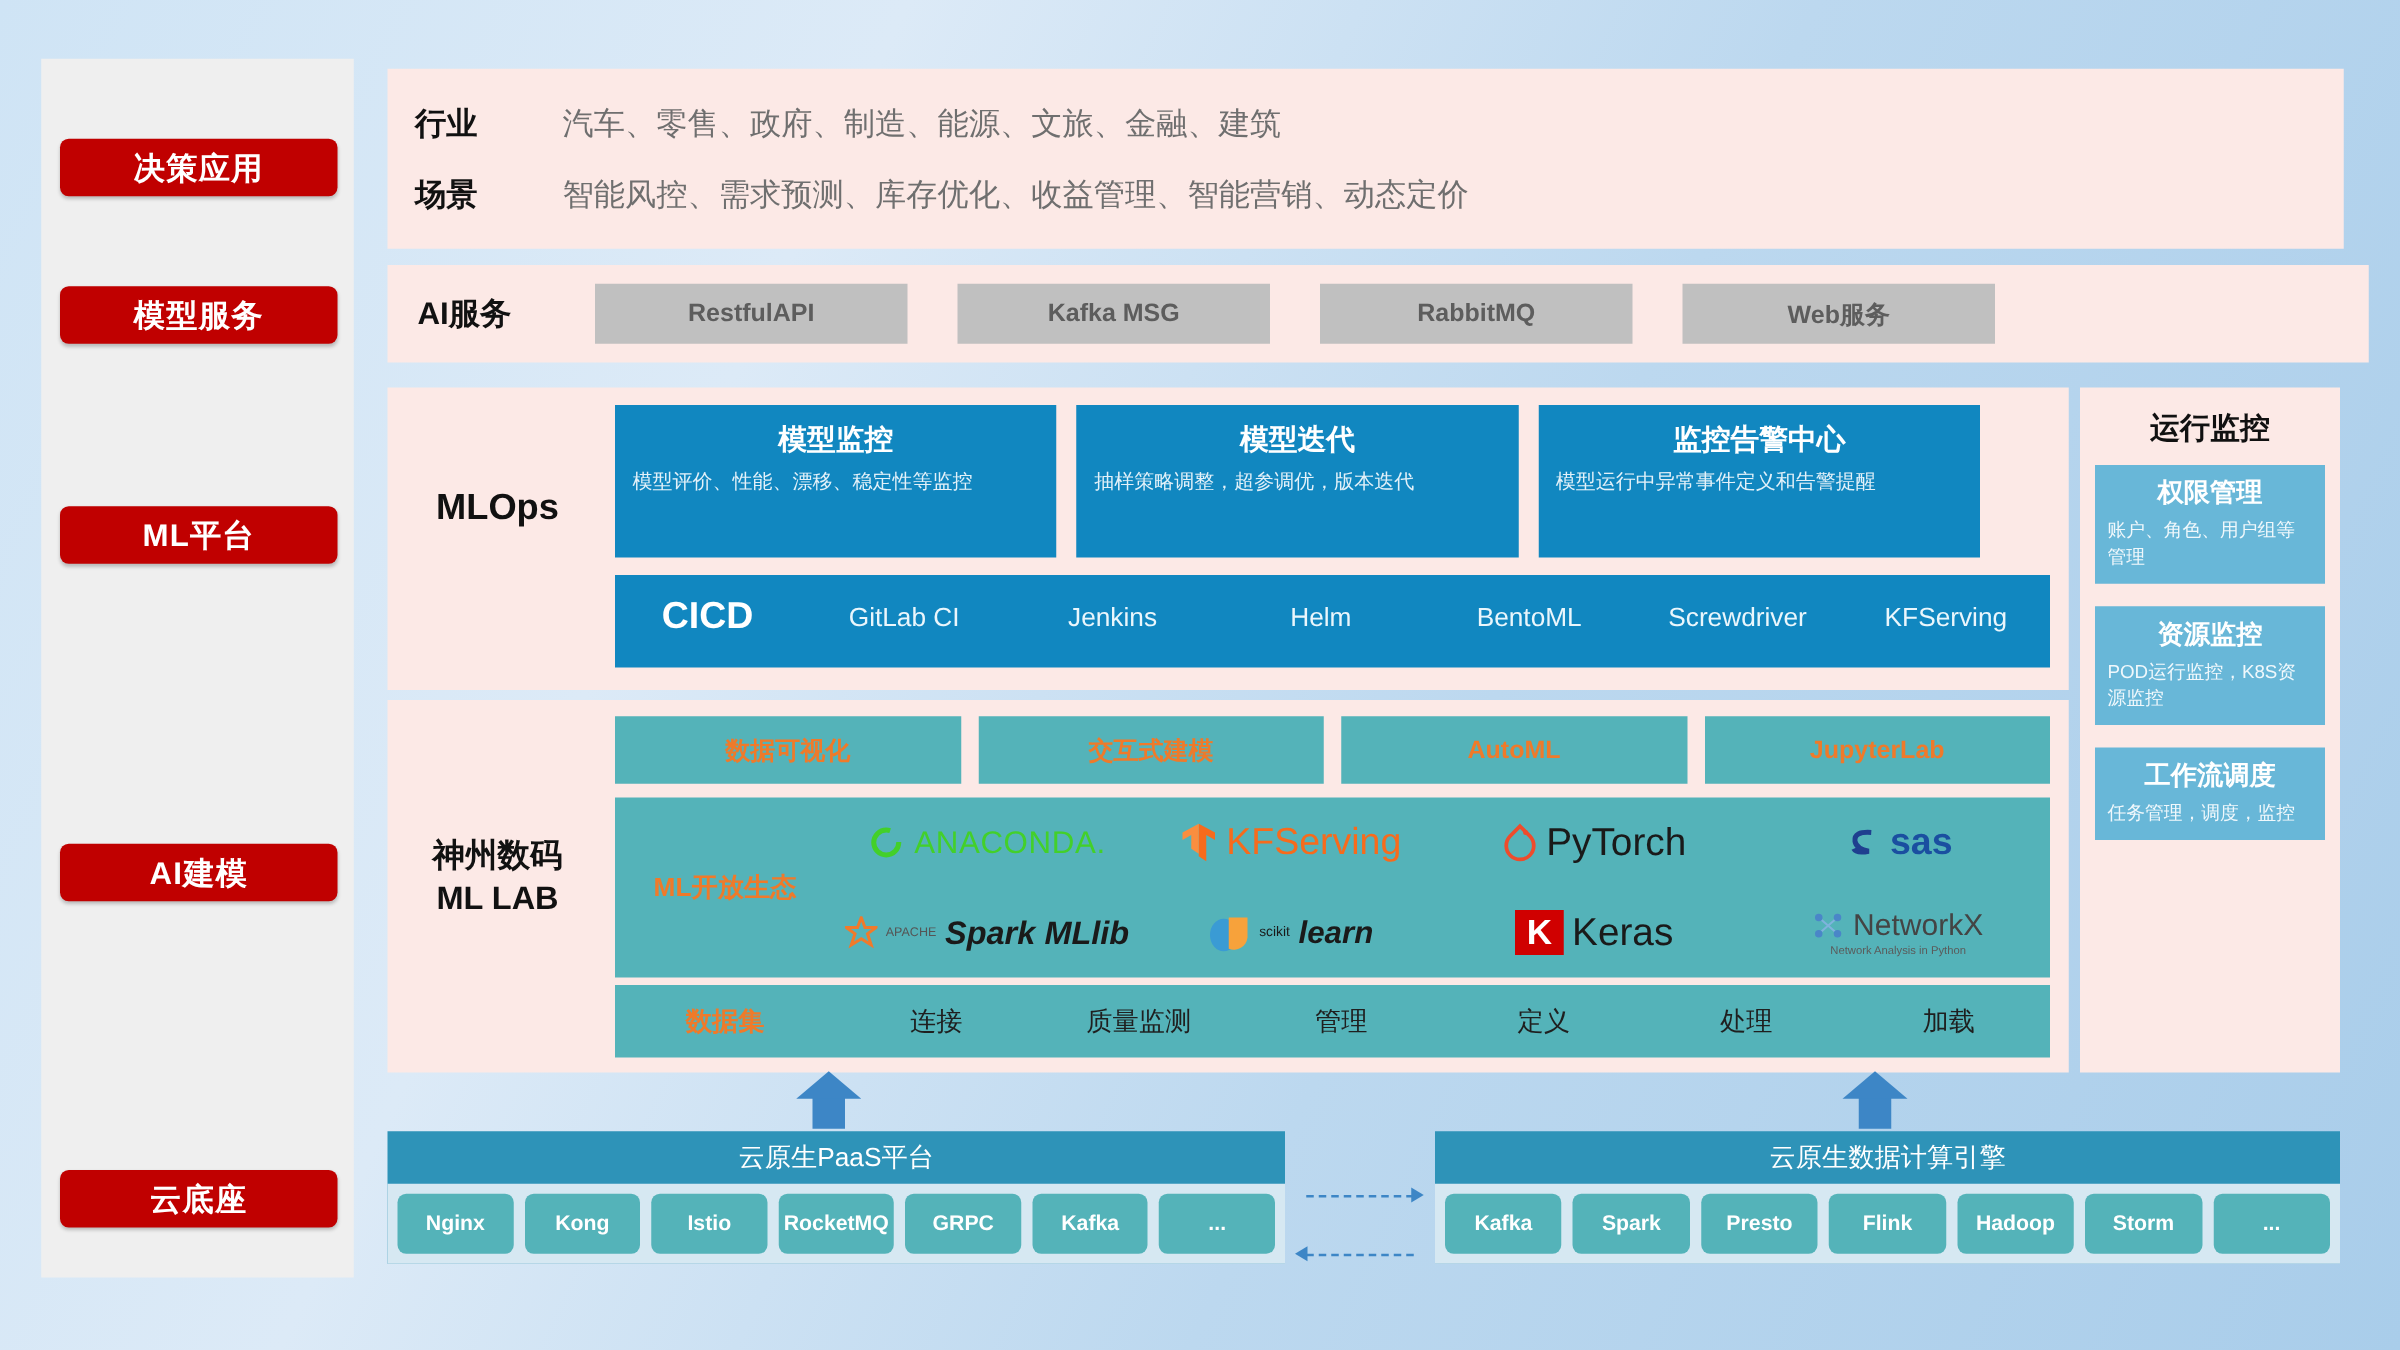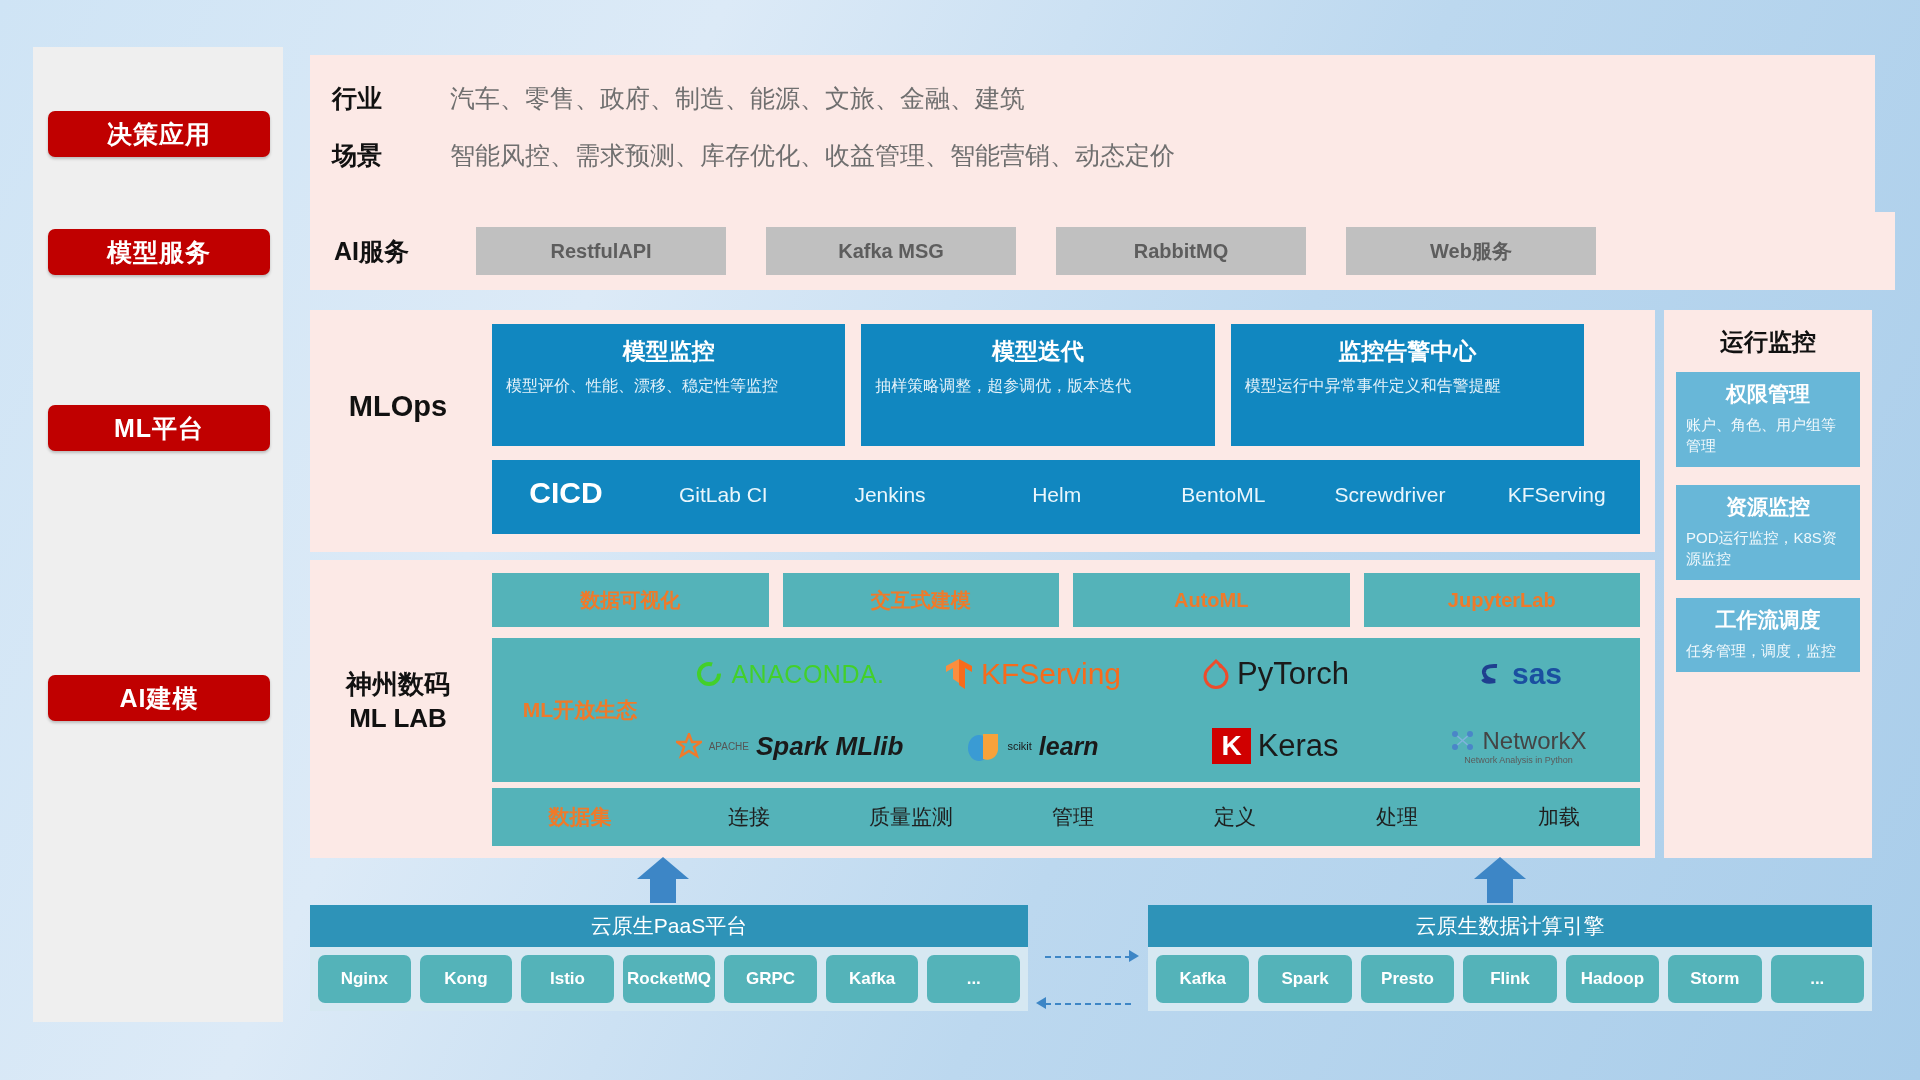--- a/index.html
+++ b/index.html
@@ -20,21 +20,21 @@
     background:#c00000;border-radius:7px;
     display:flex;align-items:center;justify-content:center;
     color:#fff;font-weight:bold;font-size:25px;letter-spacing:1px;
     box-shadow:0 2px 3px rgba(0,0,0,.22);
   }
 
   
   .band{position:absolute;background:#fce9e6;}
 
   
-  .r1{left:310px;top:55px;width:1565px;height:172px;}
+  .r1{left:310px;top:55px;width:1565px;height:144px;}
   .r1 .lbl{position:absolute;left:22px;font-weight:bold;font-size:25px;color:#111;}
   .r1 .val{position:absolute;left:140px;font-size:25px;color:#6f6f6f;white-space:nowrap;}
 
   
   .r2{left:310px;top:212px;width:1565px;height:78px;padding-left:20px;}
   .r2 .lbl{position:absolute;left:24px;top:50%;transform:translateY(-50%);
            font-weight:bold;font-size:25px;color:#111;}
   .svc-wrap{position:absolute;left:166px;top:50%;transform:translateY(-50%);
             width:1120px;display:flex;gap:40px;}
   .svc{flex:1;height:48px;background:#c0c0c0;display:flex;align-items:center;
@@ -112,20 +112,23 @@
   </div>
   <div class="rail-pill" style="top:229px">
     <span>模型服务</span>
   </div>
   <div class="rail-pill" style="top:405px">
     <span>ML平台</span>
   </div>
   <div class="rail-pill" style="top:675px">
     <span>AI建模</span>
   </div>
+  <div class="rail-pill" style="top:936px">
+    <span>云底座</span>
+  </div>
 
   <div class="band r1">
     <div class="lbl" style="top:27px">行业</div>
     <div class="val" style="top:27px">汽车、零售、政府、制造、能源、文旅、金融、建筑</div>
     <div class="lbl" style="top:84px">场景</div>
     <div class="val" style="top:84px">智能风控、需求预测、库存优化、收益管理、智能营销、动态定价</div>
   </div>
 
   <div class="band r2">
     <div class="lbl">AI服务</div>

